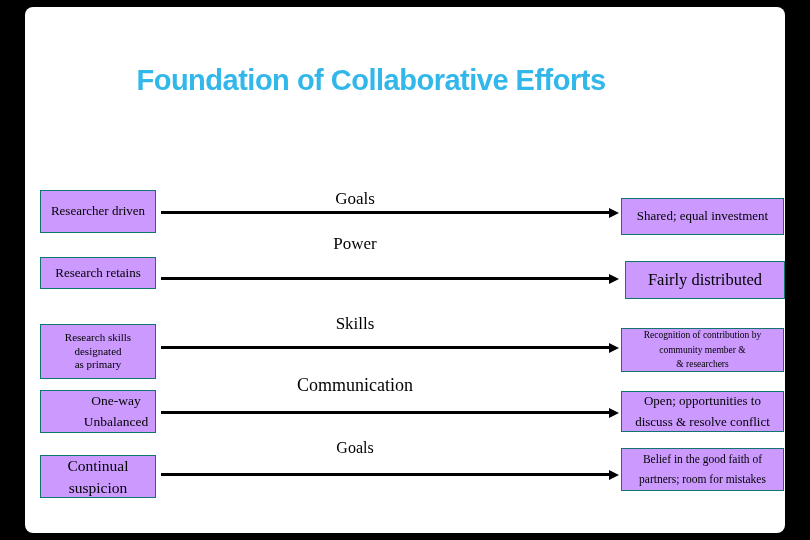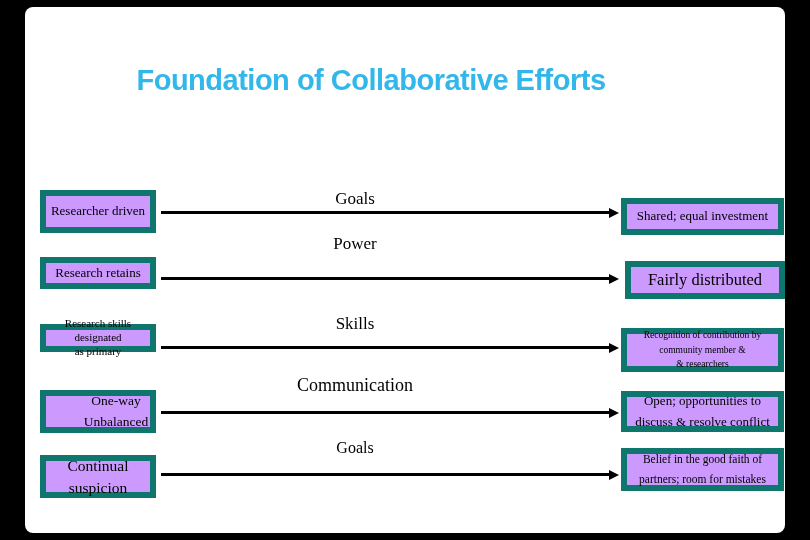--- a/index.html
+++ b/index.html
@@ -3,21 +3,21 @@
 <meta charset="utf-8">
 <style>
   html,body{margin:0;padding:0;background:#000;}
   .canvas{position:relative;width:810px;height:540px;background:#000;overflow:hidden;
           font-family:"Liberation Serif", serif;color:#000;}
   .slide{position:absolute;left:25px;top:7px;width:760px;height:526px;
          background:#FFFFFF;border-radius:8px;}
   .title{position:absolute;left:371px;top:64px;transform:translateX(-50%);
          font-family:"Liberation Sans", sans-serif;font-weight:700;font-size:29px;
          color:#31B7EA;white-space:nowrap;margin:0;letter-spacing:-0.5px;}
-  .box{position:absolute;background:#CC99FF;border:6px solid #0f766e;box-sizing:border-box;
+  .box{position:absolute;background:#CC99FF;border:1px solid #0f766e;box-sizing:border-box;
        display:flex;align-items:center;justify-content:center;text-align:center;
        white-space:pre-line;line-height:1.3;}
   .lbox{left:40px;width:116px;}
   .rbox{left:621px;width:163px;}
   .dim{position:absolute;left:355px;transform:translateX(-50%);font-size:17px;
        white-space:nowrap;}
   .arrow{position:absolute;left:161px;width:448px;height:3px;background:#000;}
   .arrow .head{position:absolute;left:100%;top:50%;transform:translateY(-50%);
        width:0;height:0;border-top:5px solid transparent;
        border-bottom:5px solid transparent;border-left:10px solid #000;}
@@ -37,21 +37,21 @@
   </div>
   <div class="box rbox" style="top:198px;height:37px;font-size:13px;">Shared; equal investment</div>
 
   <div class="box lbox" style="top:257px;height:32px;font-size:13px;">Research retains</div>
   <div class="dim" style="top:234px;">Power</div>
   <div class="arrow" style="top:277px;">
     <span class="head"></span>
   </div>
   <div class="box rbox" style="left:625px;width:160px;top:261px;height:38px;font-size:16.5px;text-align:center;">Fairly distributed</div>
 
-  <div class="box lbox" style="top:324px;height:28px;font-size:11px;line-height:1.25;">Research skills
+  <div class="box lbox" style="top:324px;height:55px;font-size:11px;line-height:1.25;">Research skills
 designated
 as primary</div>
   <div class="dim" style="top:314px;">Skills</div>
   <div class="arrow" style="top:346px;">
     <span class="head"></span>
   </div>
   <div class="box rbox" style="top:328px;height:44px;font-size:9.5px;line-height:1.55;">Recognition of contribution by
 community member &amp;
 &amp; researchers</div>
 

